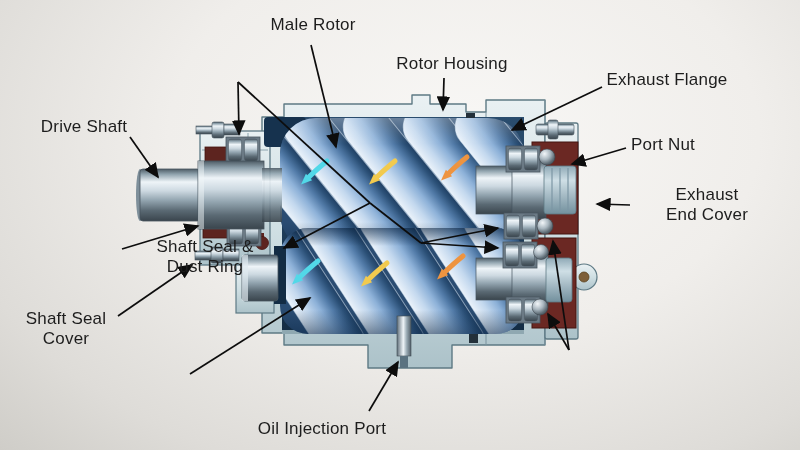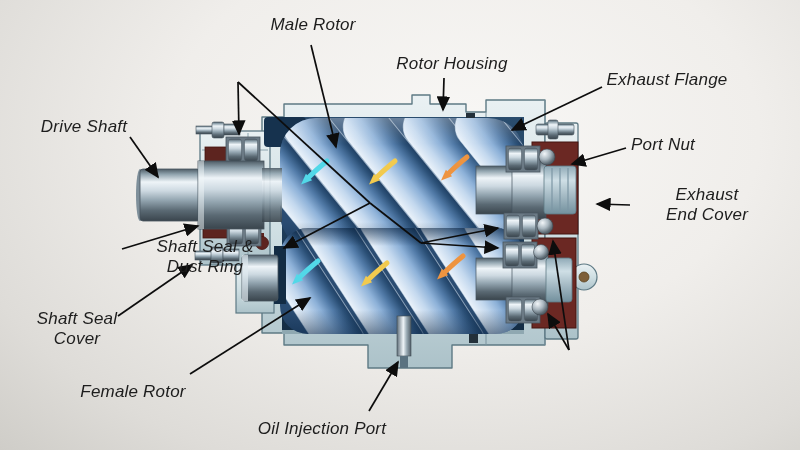--- a/index.html
+++ b/index.html
@@ -8,21 +8,21 @@
   html,body{margin:0;padding:0;}
   body{font-family:"Liberation Sans", sans-serif;}
   .stage{
     position:relative; width:800px; height:450px; overflow:hidden;
     background:radial-gradient(ellipse at 58% 30%, #f8f7f5 0%, #f0eeeb 45%, #dedcd8 80%, #cfcdc8 100%);
   }
   .stage svg{position:absolute;left:0;top:0;}
   .label{
     position:absolute; transform:translate(-50%,-50%);
     font-size:17px; line-height:1.18; color:var(--label);
-    text-align:center; white-space:pre-line; letter-spacing:.2px;font-style:italic;
+    text-align:center; white-space:pre-line; letter-spacing:.2px;
   }
 </style>
 </head>
 <body>
 
 <div class="stage">
 
 <svg width="800" height="450" viewBox="0 0 800 450">
   <defs>
     <linearGradient id="gHouse" x1="0" y1="0" x2="0" y2="1">
@@ -264,18 +264,17 @@
 </svg>
 
 <div class="label" style="left:313px;top:25px">Male Rotor</div>
 <div class="label" style="left:667px;top:80px">Exhaust Flange</div>
 <div class="label" style="left:452px;top:64px">Rotor Housing</div>
 <div class="label" style="left:84px;top:127px">Drive Shaft</div>
 <div class="label" style="left:663px;top:145px">Port Nut</div>
 <div class="label" style="left:707px;top:205px">Exhaust End Cover</div>
 <div class="label" style="left:205px;top:257px">Shaft Seal &amp;
 Dust Ring</div>
-<div class="label" style="left:77px;top:329px">Shaft Seal
+<div class="label" style="left:66px;top:329px">Shaft Seal
 Cover</div>
-<div class="label" style="left:133px;top:392px">Female Rotor</div>
 <div class="label" style="left:322px;top:429px">Oil Injection Port</div>
 
 </div>
 
 </body></html>

